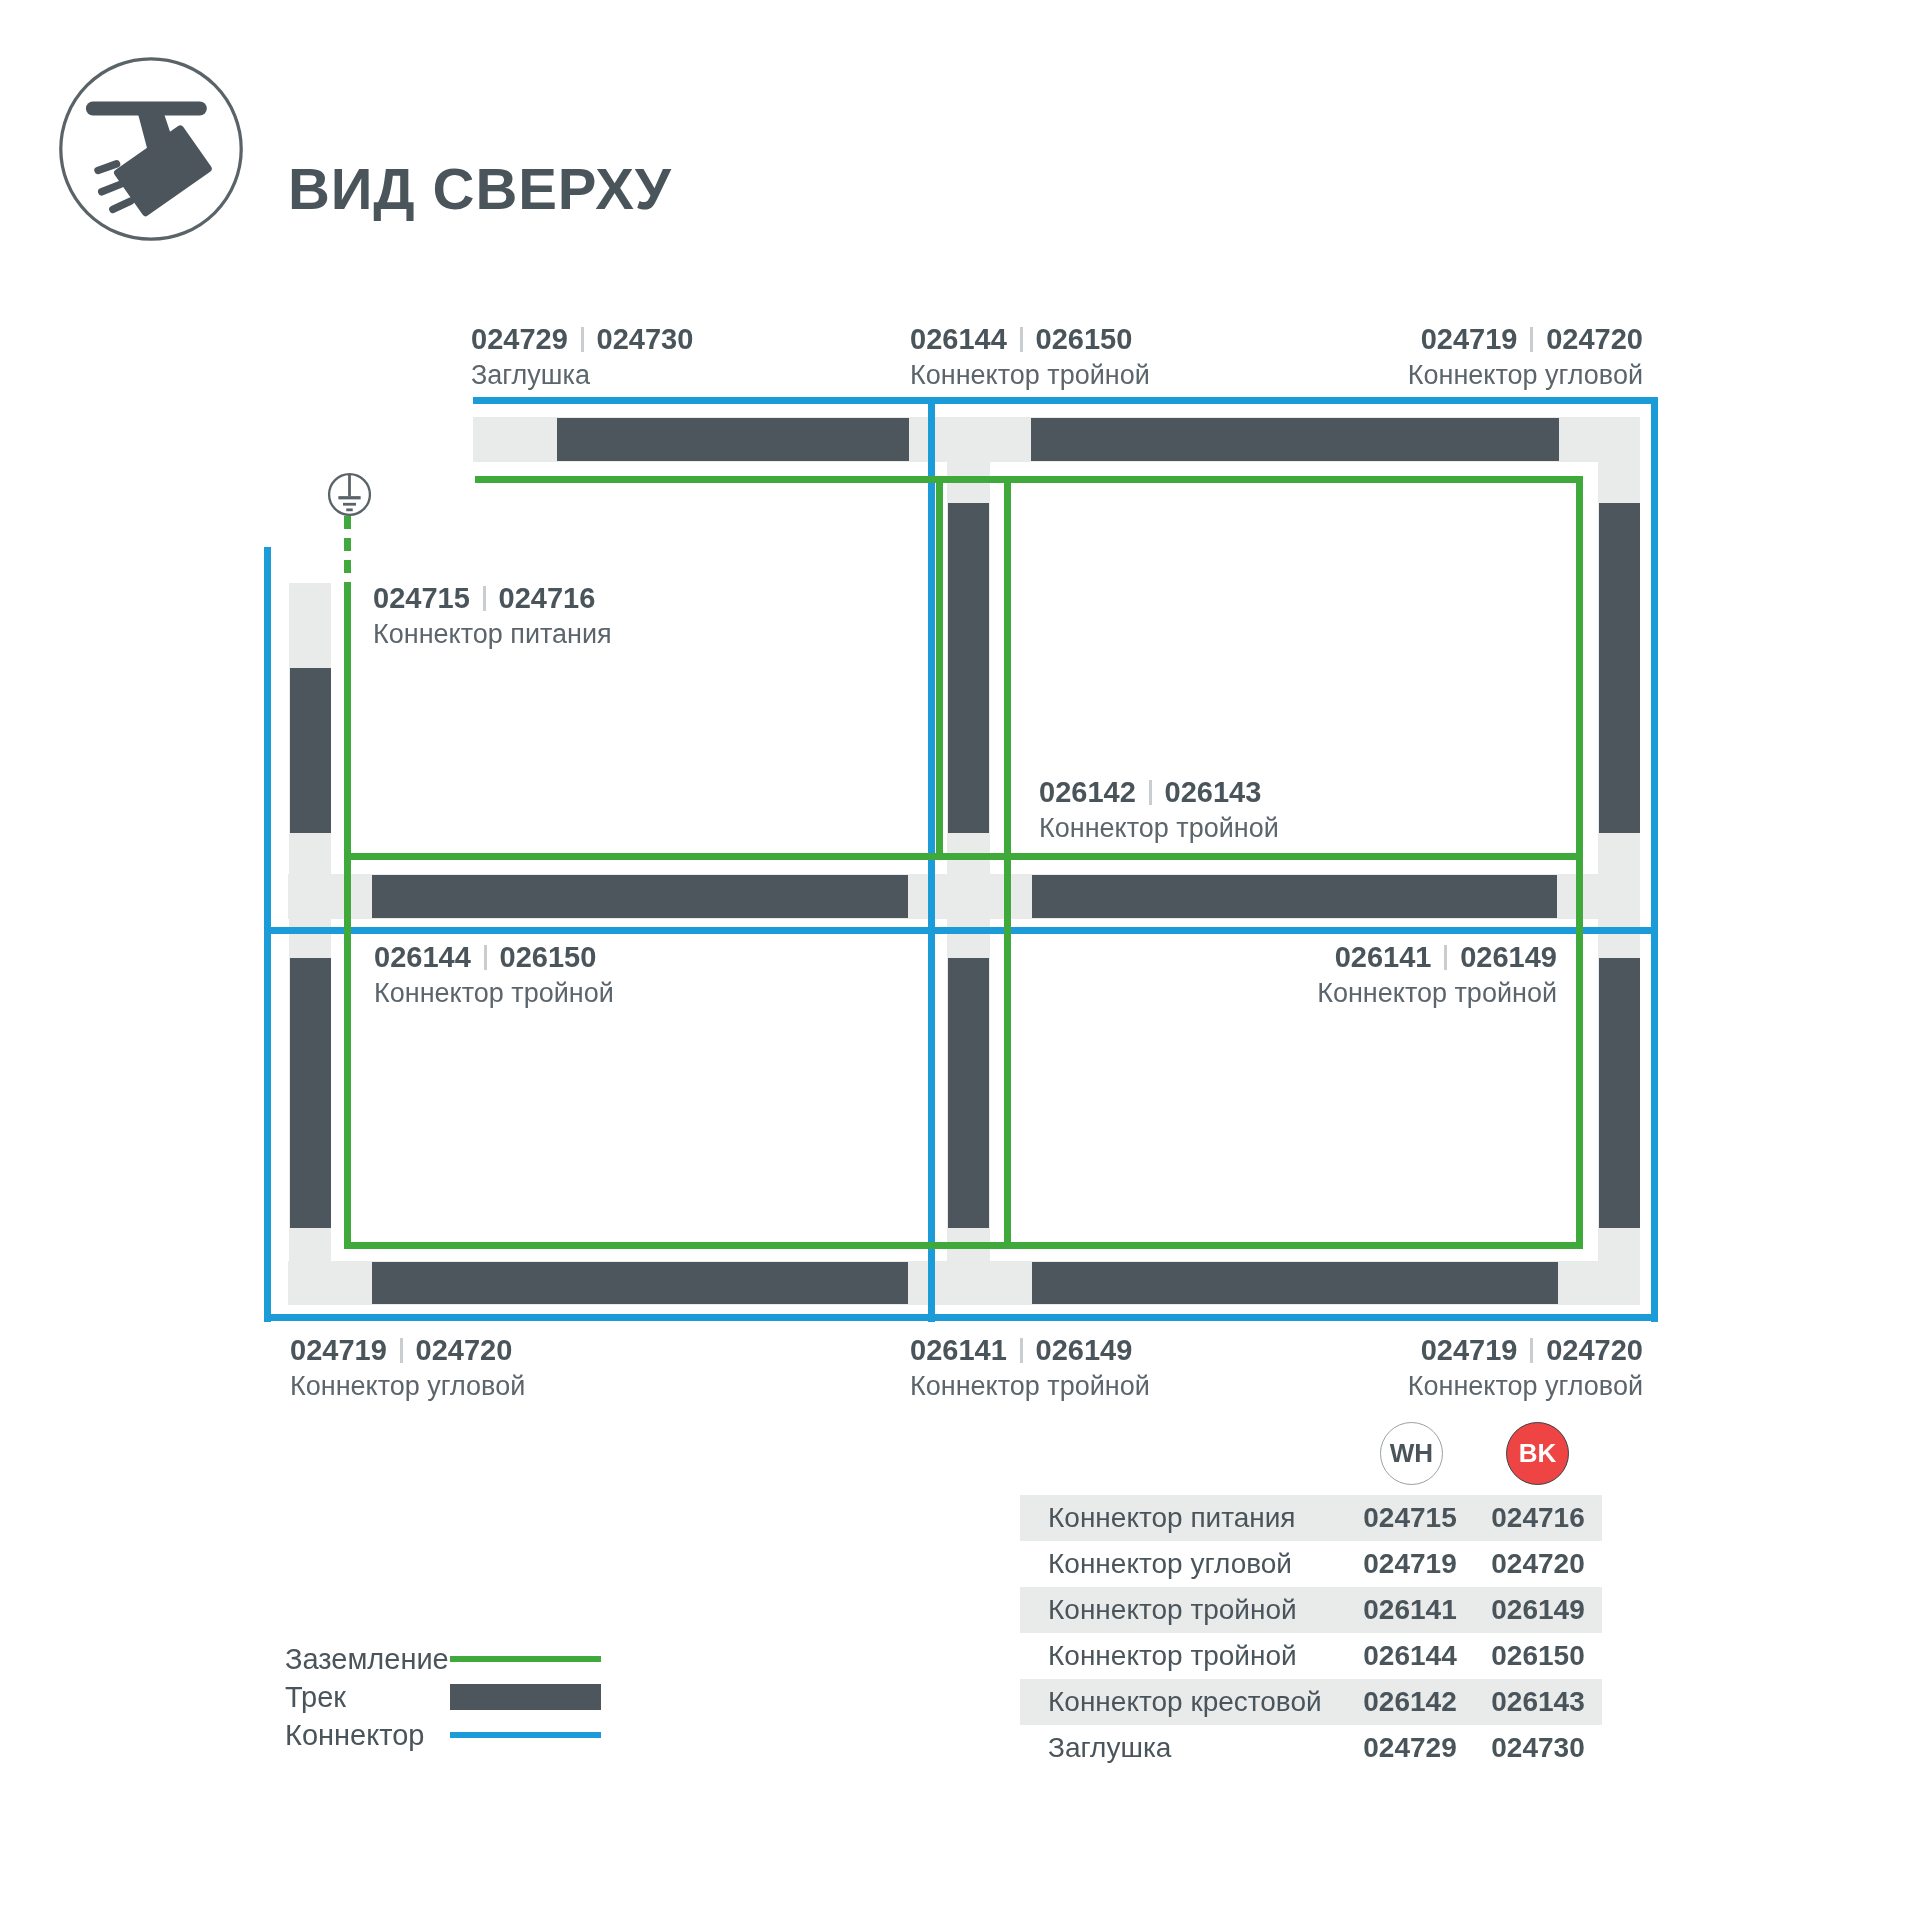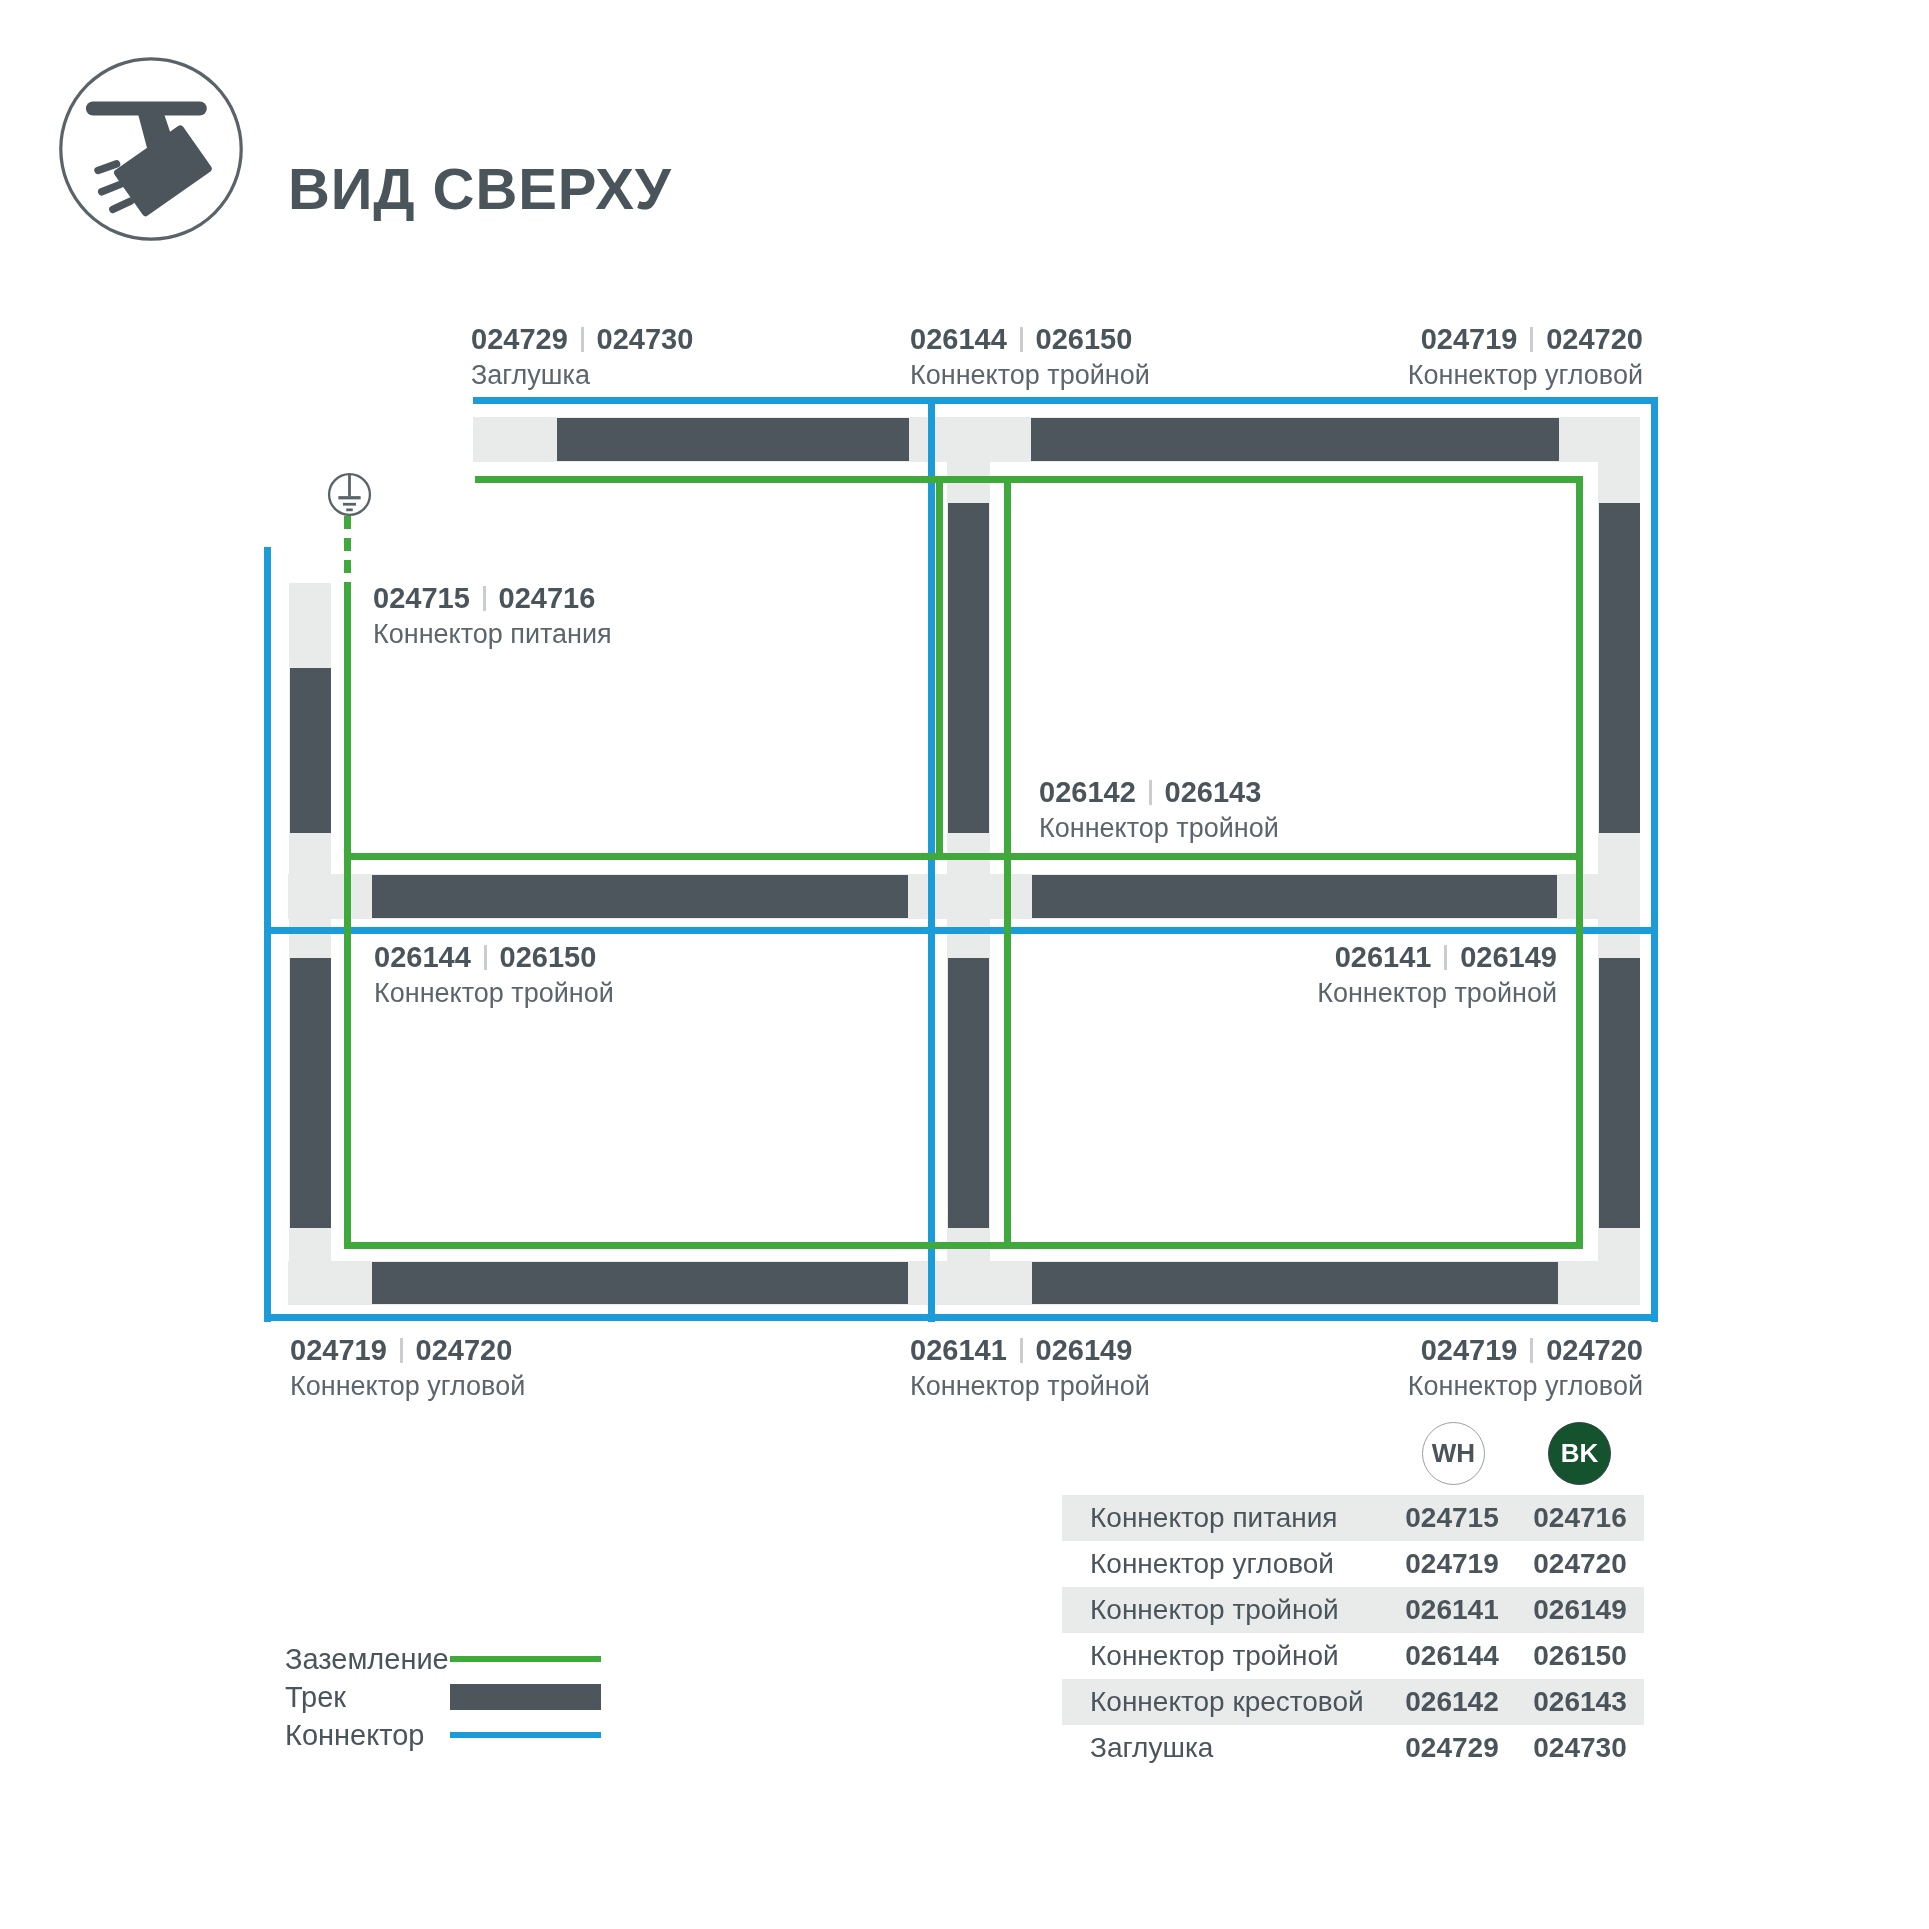--- a/index.html
+++ b/index.html
@@ -37,29 +37,29 @@
   
   .legend{position:absolute;left:285px;top:1640px;}
   .lrow{display:flex;align-items:center;height:38px;}
   .llabel{width:165px;font-size:29px;font-weight:normal;color:#4A545B;}
   .lsw{width:151px;}
   .lsw.ground{height:6.5px;background:#3FA93B;}
   .lsw.track{height:26px;background:#4C565C;}
   .lsw.neutral{height:6.5px;background:#1B9CD8;}
 
   
-  .parts-table{position:absolute;left:1062px;top:1495px;width:582px;}
+  .parts-table{position:absolute;left:1020px;top:1495px;width:582px;}
   .trow{display:flex;align-items:center;height:46px;}
   .trow.alt{background:#E9EBEB;}
   .trow .tname{flex:1;padding-left:28px;font-size:28px;color:#4A545B;}
   .trow .tcode{width:128px;text-align:center;font-size:28px;font-weight:bold;color:#4A545B;}
   .badge{position:absolute;top:-73px;width:61px;height:61px;border-radius:50%;
     display:flex;align-items:center;justify-content:center;font-size:26px;font-weight:600;}
   .badge.wh{left:360px;background:#ffffff;border:1.9px solid #9AA0A4;color:#4A545B;}
-  .badge.bk{left:486px;background:#14532d;color:#ffffff;border:1.9px solid #39424A;}
+  .badge.bk{left:486px;background:#ef4444;color:#ffffff;border:1.9px solid #39424A;}
 </style>
 </head>
 <body>
 
 <svg class="hdr-icon" width="186" height="186" viewBox="0 0 200 200">
   <circle cx="100" cy="100" r="97" fill="#ffffff" stroke="#5A6368" stroke-width="3.5"></circle>
   <g fill="#4B555B">
     <rect x="30" y="49" width="130" height="15" rx="7.5"></rect>
     <polygon points="86,62 114,62 124,92 96,100"></polygon>
     <g transform="rotate(-35 112 124)">

